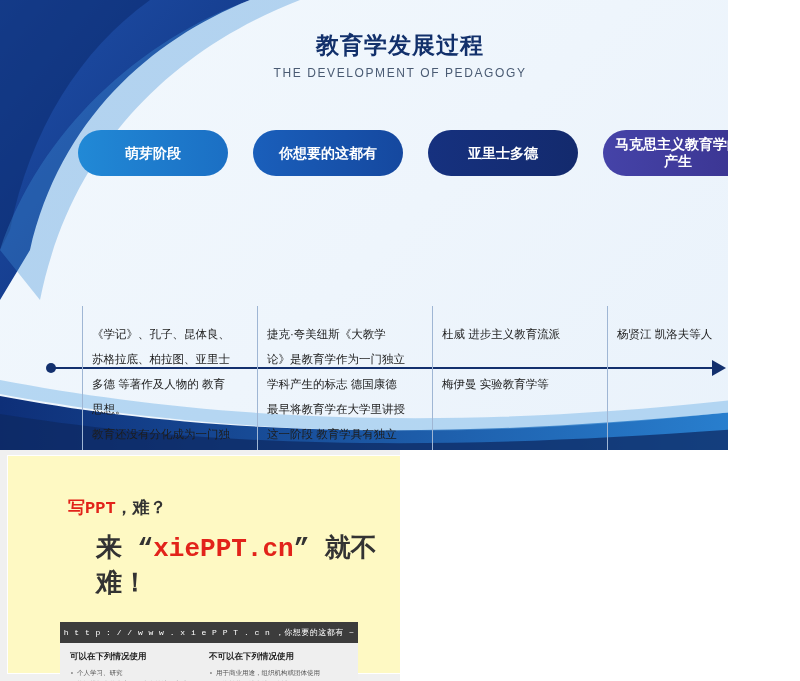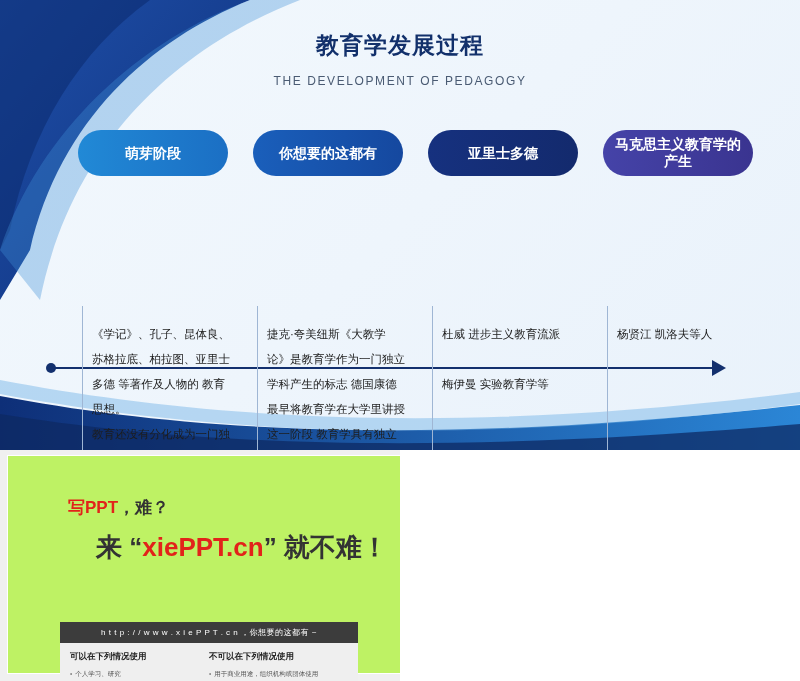--- a/index.html
+++ b/index.html
@@ -3,21 +3,21 @@
 <meta charset="utf-8">
 <style>
   html, body {
     margin: 0;
     padding: 0;
     background: #ffffff;
     font-family: "Liberation Sans", sans-serif;
   }
   #page {
     position: relative;
-    width: 800px;
+    width: 728px;
     height: 681px;
     overflow: hidden;
     background: #ffffff;
   }
 
   
   #slide {
     position: absolute;
     left: 0; top: 0;
     width: 800px;
@@ -36,21 +36,21 @@
     left: 0; top: 30px;
     width: 800px;
     text-align: center;
     font-size: 23px;
     font-weight: bold;
     color: #12306b;
     letter-spacing: 1px;
   }
   .slide-subtitle {
     position: absolute;
-    left: 0; top: 74px;
+    left: 0; top: 66px;
     width: 800px;
     text-align: center;
     font-size: 12px;
     color: #4a5b73;
     letter-spacing: 1.6px;
   }
 
   
   .axis-line {
     position: absolute;
@@ -131,22 +131,23 @@
     white-space: pre-wrap;
   }
 
   
   #promo {
     position: absolute;
     left: 8px;
     top: 456px;
     width: 392px;
     height: 217px;
-    background: #bef264;
+    background: #fef9c3;
     box-shadow: 0 0 0 1px #ffffff;
+    font-family: Liberation Mono, monospace;
   }
   #promo-right-filler {
     position: absolute;
     left: 400px;
     top: 450px;
     width: 400px;
     height: 231px;
     background: #ffffff;
   }
   #promo-bg-strip {

